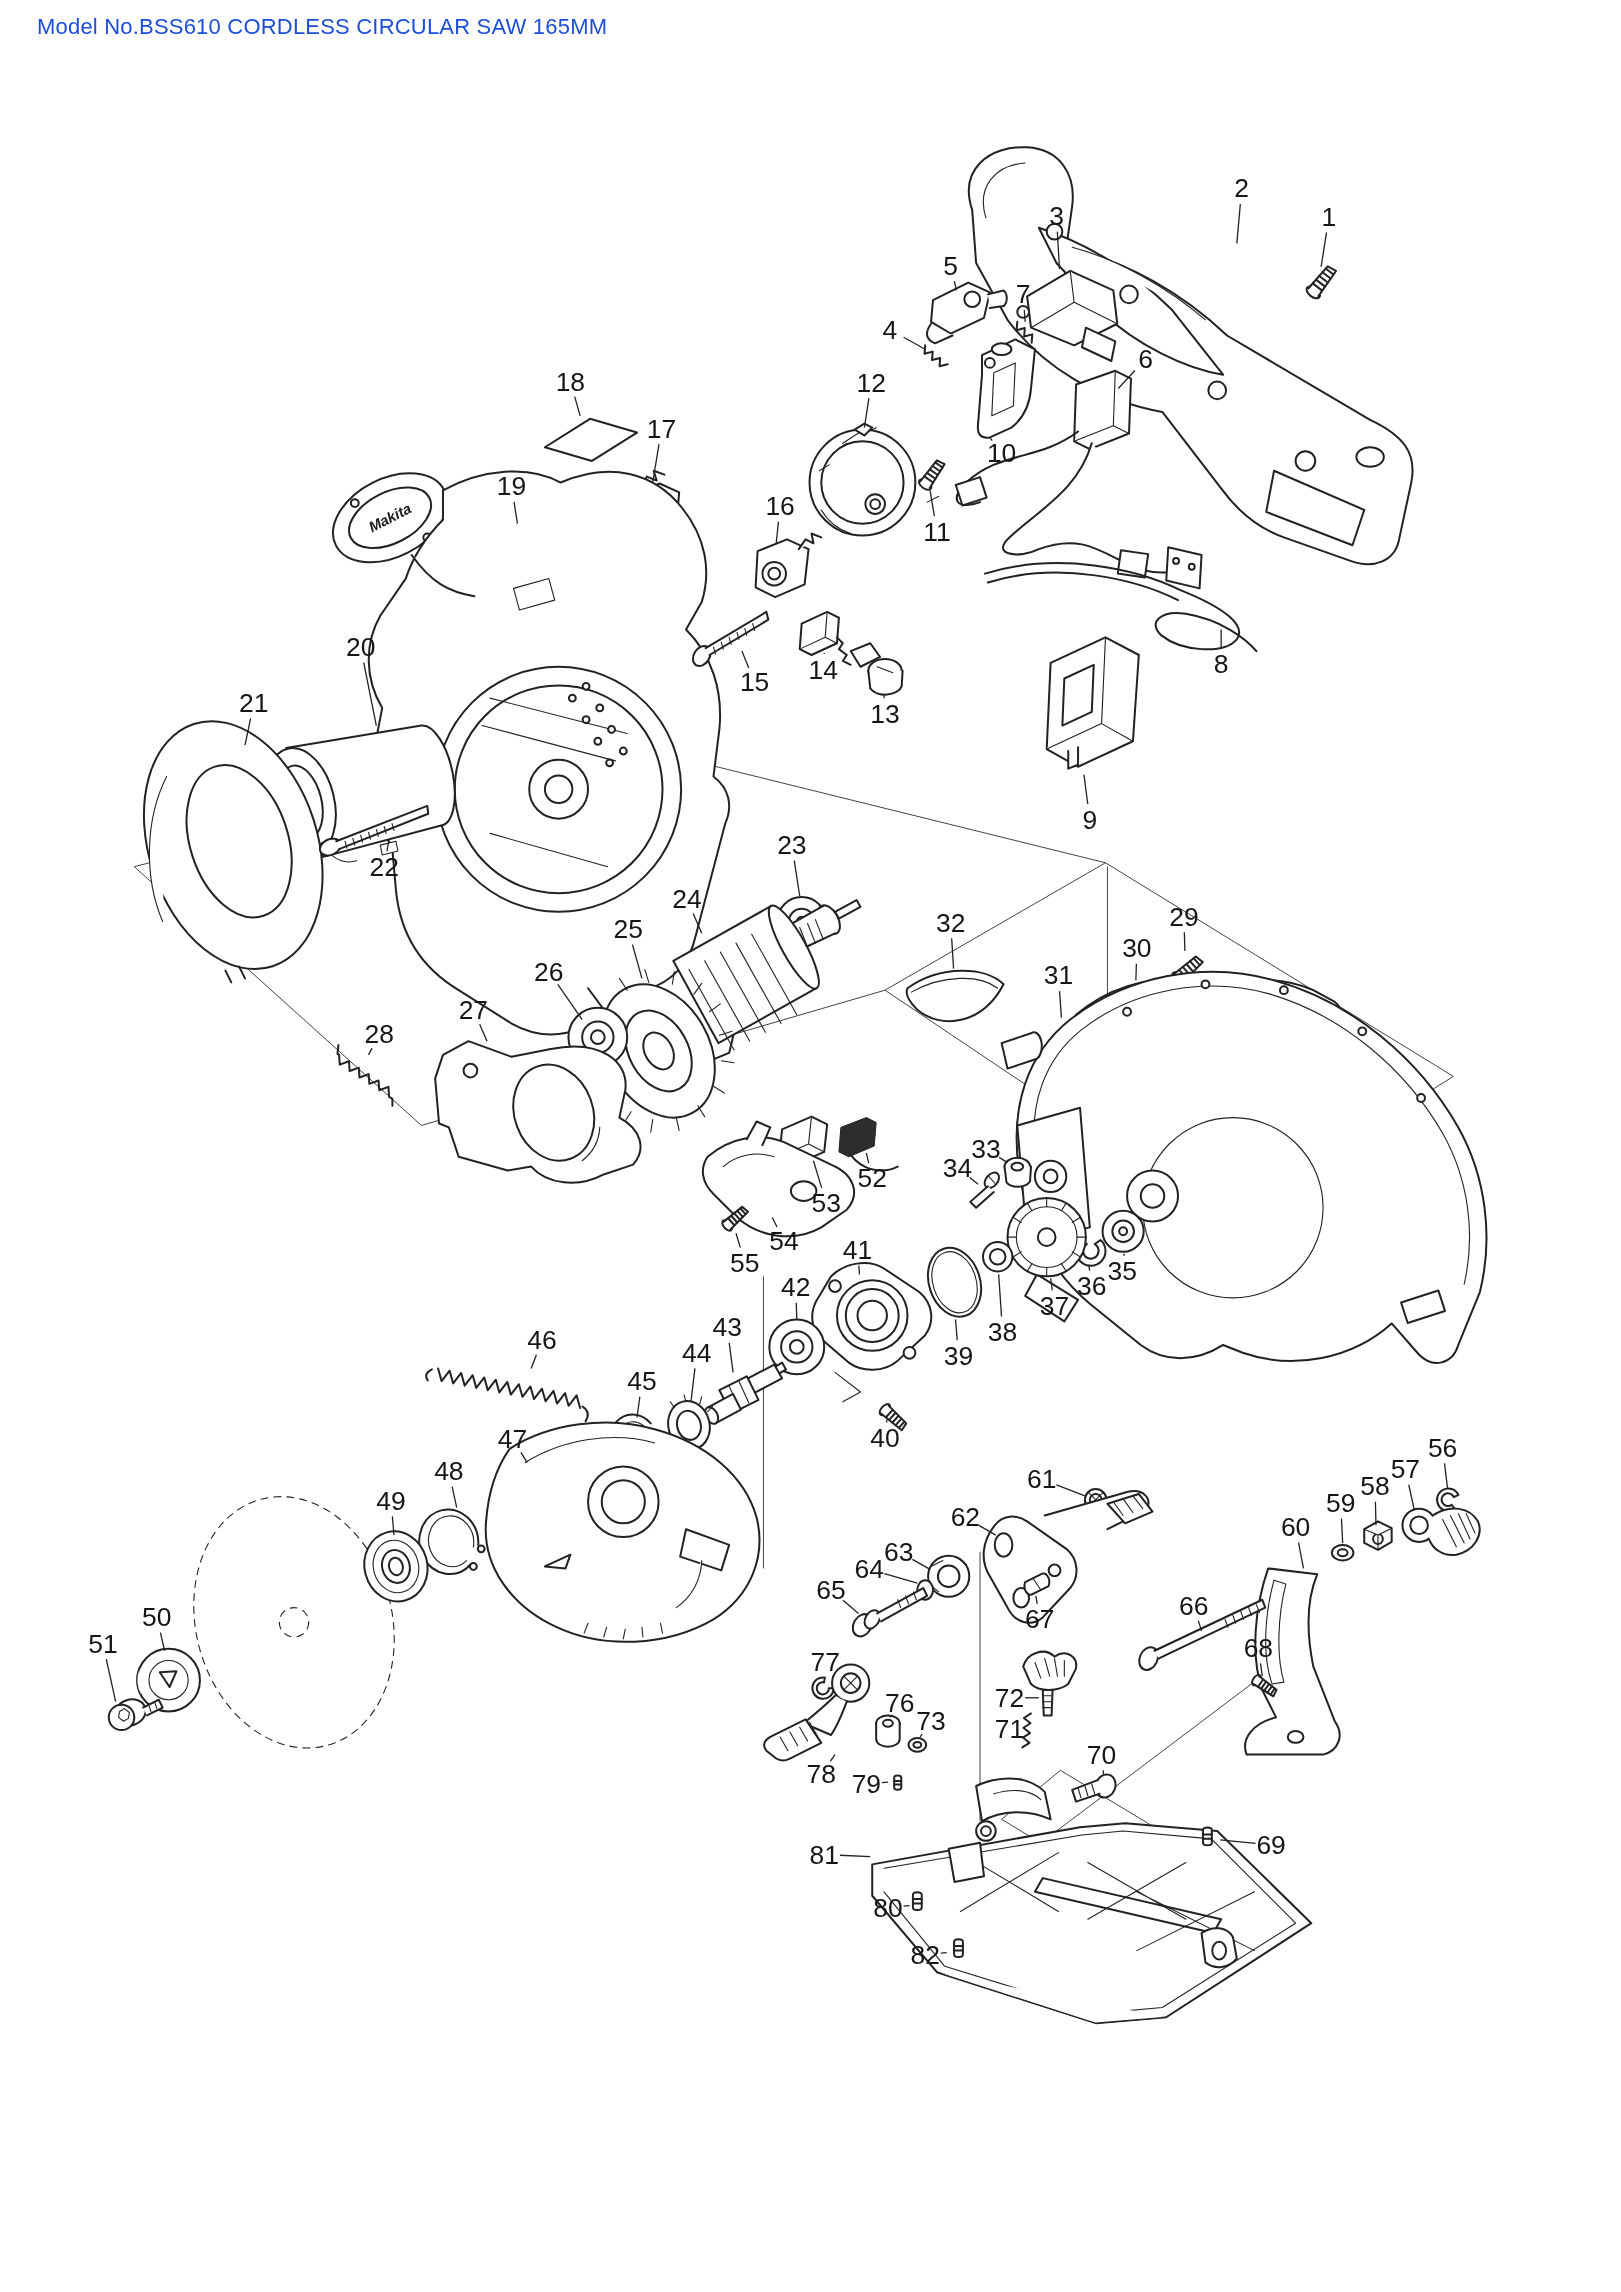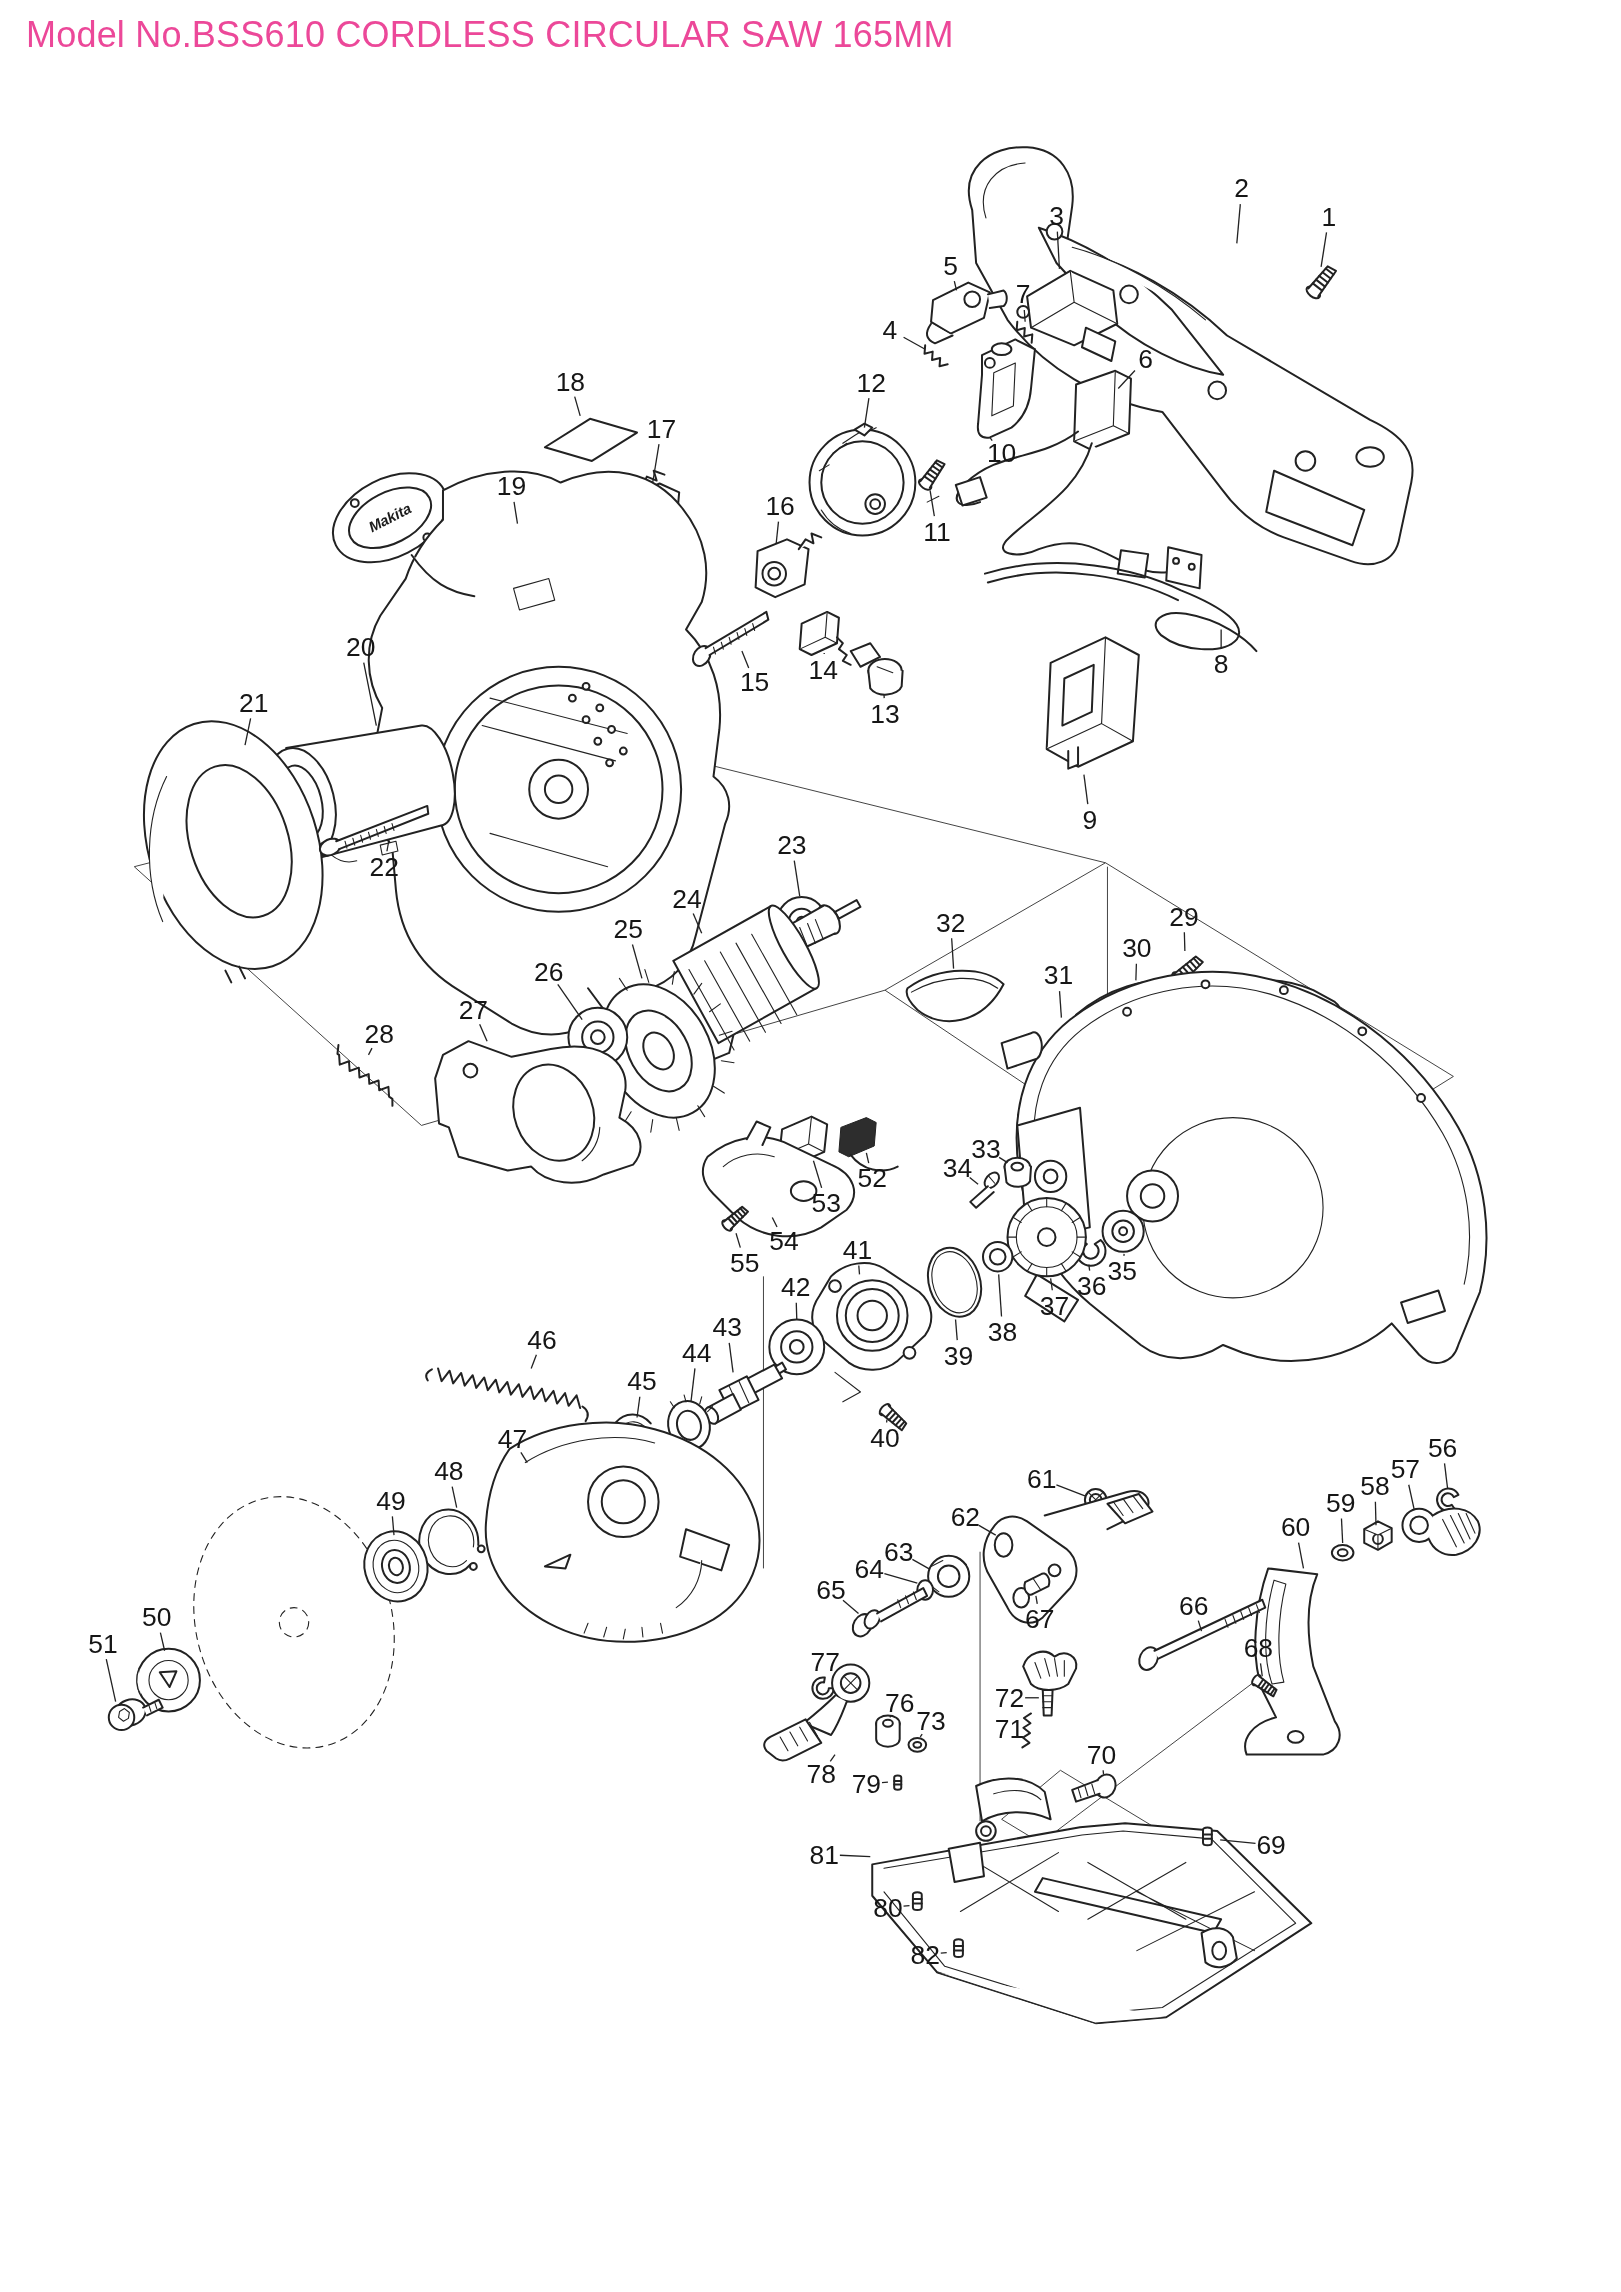--- a/index.html
+++ b/index.html
@@ -1,17 +1,17 @@
 <!DOCTYPE html>
 <html><head>
 <meta charset="utf-8">
 <style>
   html,body{margin:0;padding:0;background:#ffffff;}
   body{width:1621px;height:2293px;position:relative;font-family:"Liberation Sans",sans-serif;overflow:hidden;}
-  #title{position:absolute;left:26px;top:13.7px;font-size:36px;color:#ec4899;letter-spacing:0.2px;white-space:nowrap;}
+  #title{position:absolute;left:37px;top:13.7px;font-size:22px;color:#1d4ed8;letter-spacing:0.2px;white-space:nowrap;}
   #diagram-svg{position:absolute;left:0;top:0;}
   #diagram-svg *{vector-effect:non-scaling-stroke;}
   .ink{stroke:#222;fill:none;stroke-width:2;stroke-linecap:round;stroke-linejoin:round;}
   .fw{fill:#fff;}
   .thin{stroke-width:1.1;}
   .cl{stroke:#444;stroke-width:1;fill:none;}
   .lead{stroke:#222;stroke-width:1.3;}
   .num{font-size:27px;fill:#161616;}
   .dash{stroke-dasharray:7 6;}
   .dk{fill:#2d2d2d;stroke:#222;}

